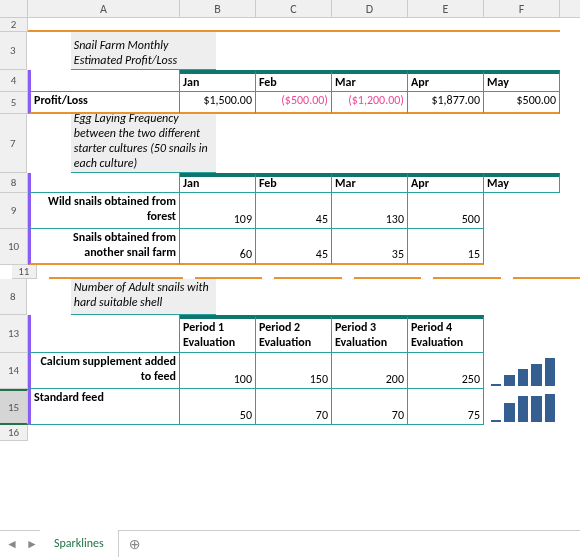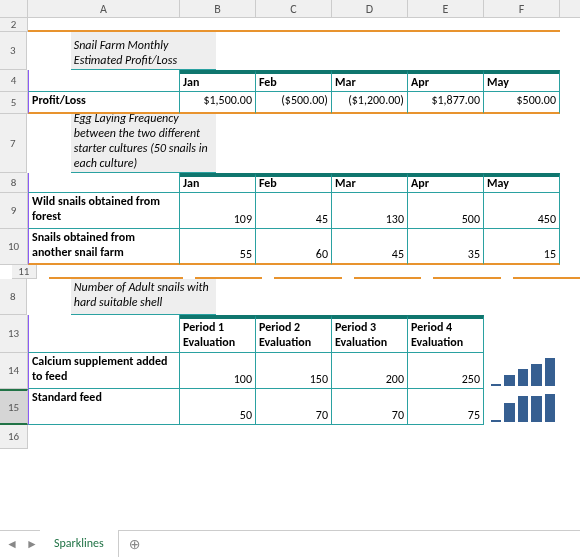--- a/index.html
+++ b/index.html
@@ -73,44 +73,44 @@
   }
   .wA { width: 152px; }
   .wB { width: 76px; }
   .wC { width: 76px; }
   .wD { width: 76px; }
   .wE { width: 76px; }
   .wF { width: 76px; }
   .italic { font-style: italic; }
   .bold { font-weight: bold; }
   .right { justify-content: flex-end; text-align: left; }
-  .red { color: #000000; }
+  .red { color: #ec4899; }
   
   .bt-teal { border-top: 4px solid #0f766e; }
   .bb-teal { border-bottom: 1px solid #2aa1a1; }
-  .bl-teal { border-left: 1px solid #8b5cf6; }
+  .bl-teal { border-left: 3px solid #8b5cf6; text-align: right; }
   .br-teal { border-right: 1px solid #2aa1a1; }
   .bb-orange { border-bottom: 2px solid #e8932e; }
   .bg-light { background: #eeeeee; margin-left: 44px; }
 
   
   .h2 { height: 14px; }
   .h3 { height: 38px; }
   .h4 { height: 22px; }
   .h5 { height: 22px; }
   .h7 { height: 59px; }
   .h8 { height: 20px; }
   .h9 { height: 36px; }
   .h10 { height: 36px; }
   .h11 { height: 14px; margin-left: 12px; }
   .h12 { height: 36px; }
   .h13 { height: 38px; }
   .h14 { height: 36px; }
   .h15 { height: 36px; }
-  .h16 { height: 24px; }
+  .h16 { height: 16px; }
 
   
   .spark {
     display: flex;
     align-items: flex-end;
     gap: 3px;
     height: 100%;
     width: 100%;
     padding: 4px 2px 2px 4px;
   }
@@ -230,27 +230,25 @@
       <div class="cell wF h8 bold bt-teal br-teal bb-teal">May</div>
     </div>
 
     <div class="row">
       <div class="row-h h9">9</div>
       <div class="cell wA h9 bold bl-teal br-teal bb-teal topline">Wild snails obtained from forest</div>
       <div class="cell wB h9 right br-teal bb-teal">109</div>
       <div class="cell wC h9 right br-teal bb-teal">45</div>
       <div class="cell wD h9 right br-teal bb-teal">130</div>
       <div class="cell wE h9 right br-teal bb-teal">500</div>
-      <div class="cell wF h9 right br-teal bb-teal">450</div>
     </div>
 
     <div class="row">
       <div class="row-h h10">10</div>
       <div class="cell wA h10 bold bl-teal br-teal bb-orange topline">Snails obtained from another snail farm</div>
-      <div class="cell wB h10 right br-teal bb-orange">55</div>
       <div class="cell wC h10 right br-teal bb-orange">60</div>
       <div class="cell wD h10 right br-teal bb-orange">45</div>
       <div class="cell wE h10 right br-teal bb-orange">35</div>
       <div class="cell wF h10 right br-teal bb-orange">15</div>
     </div>
 
     <div class="row">
       <div class="row-h h11">11</div>
       <div class="cell wA h11 bb-orange"></div>
       <div class="cell wB h11 bb-orange"></div>

